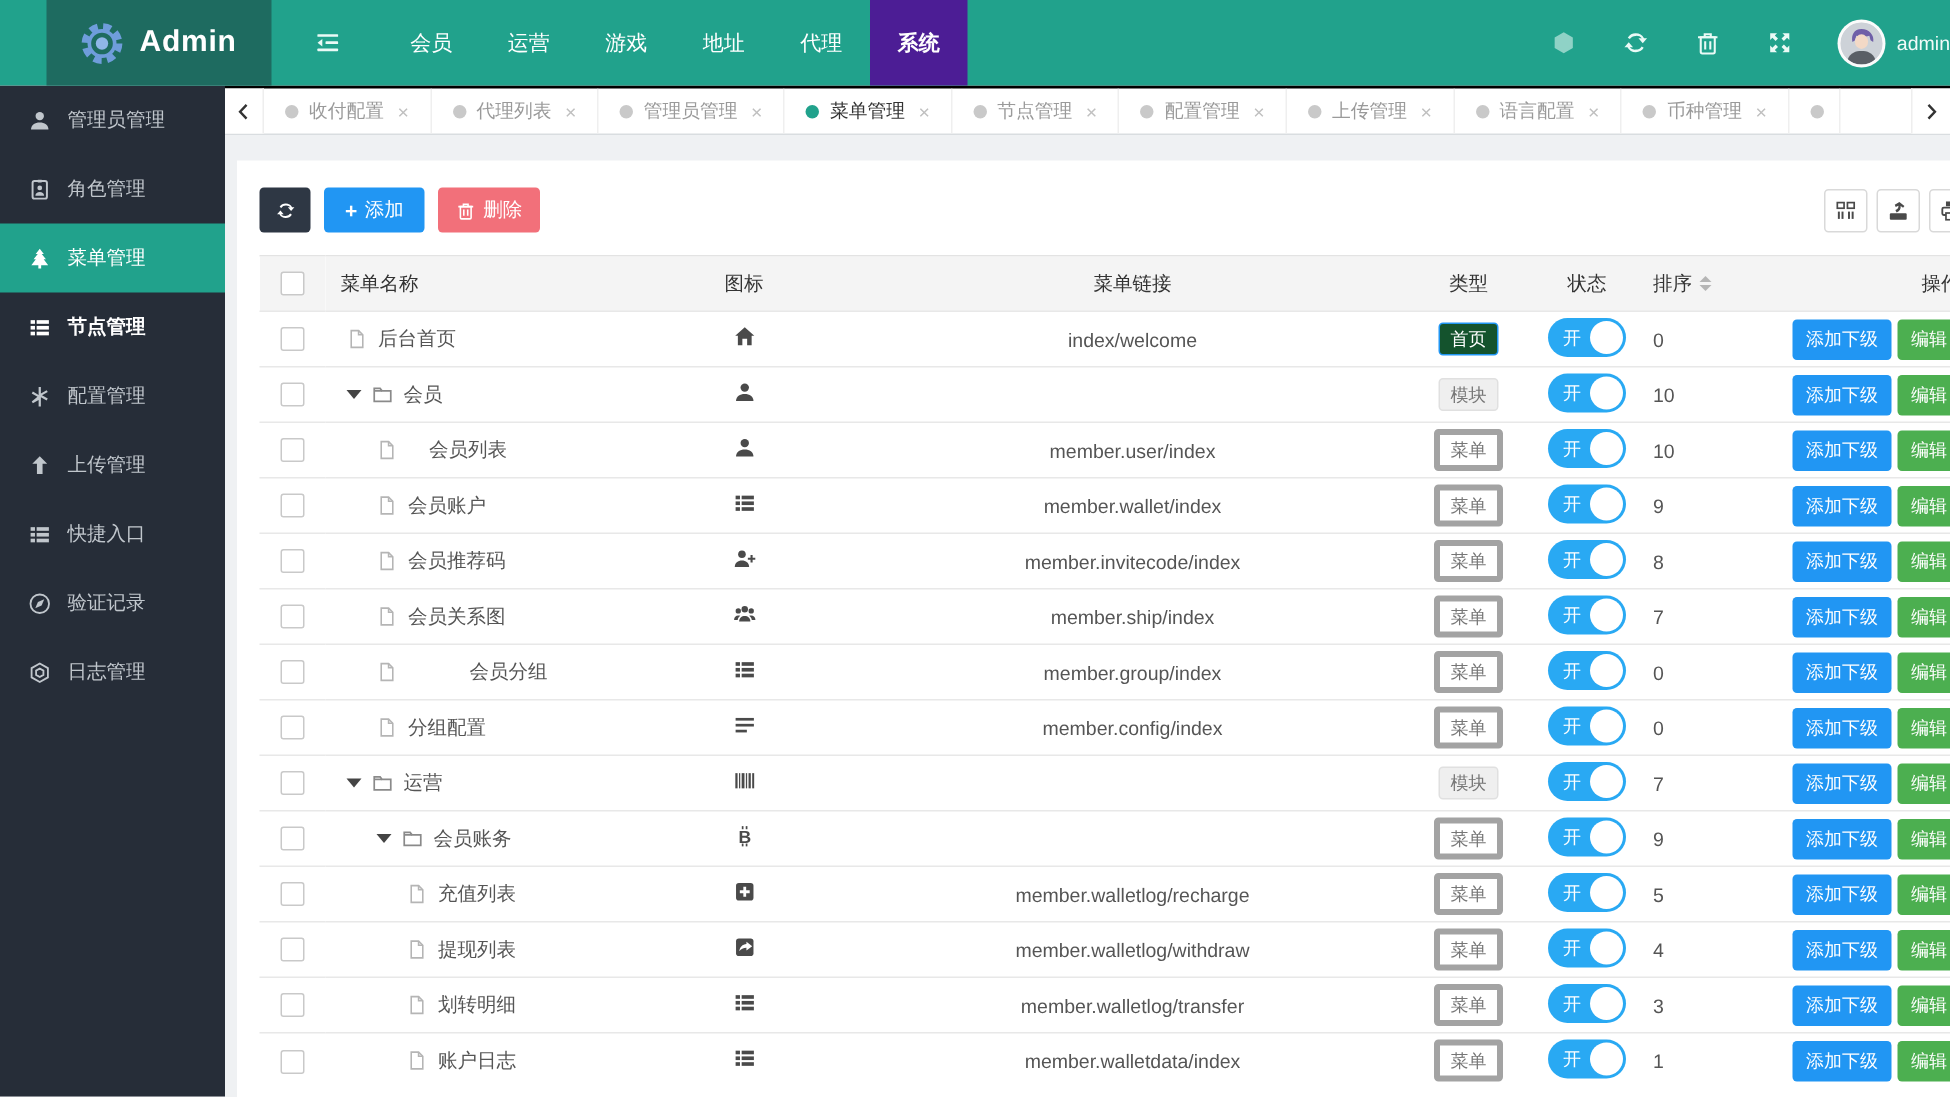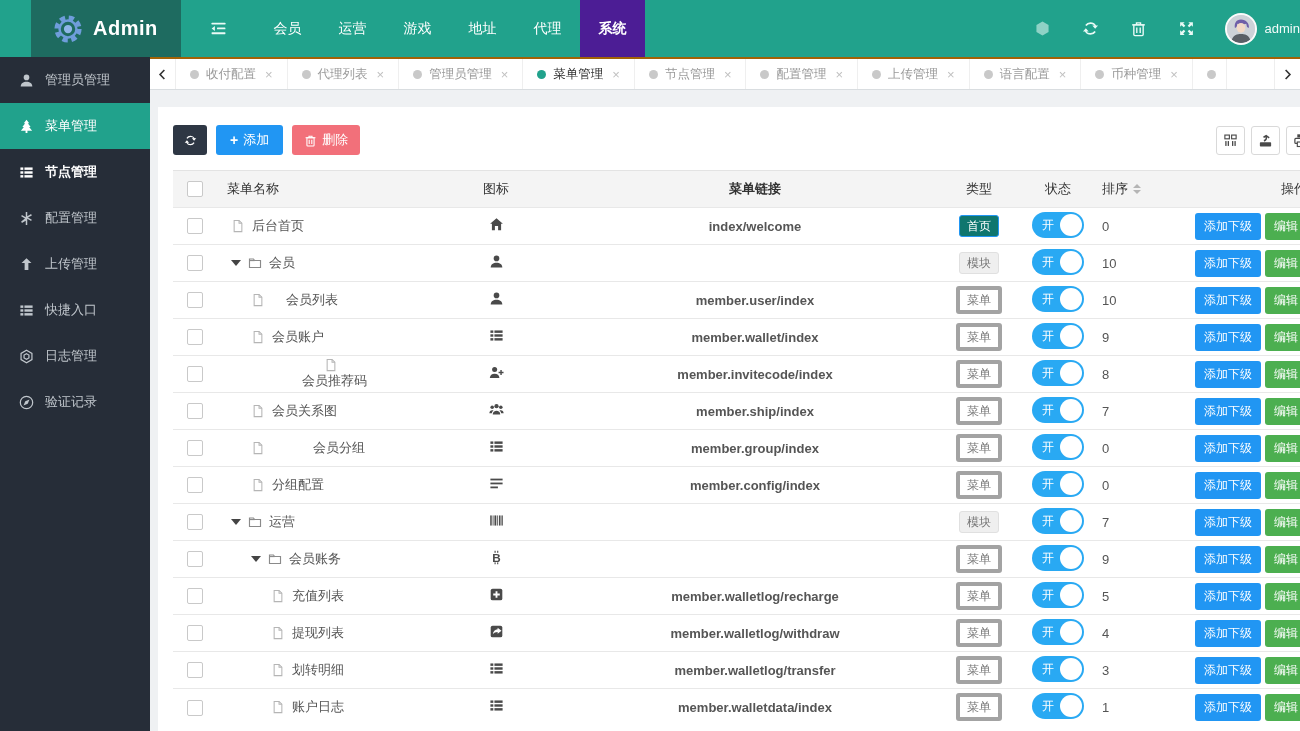--- a/index.html
+++ b/index.html
@@ -25,21 +25,21 @@
   .hicon { width:48px; display:flex; align-items:center; justify-content:center;
     color:#eafaf6; cursor:pointer; }
   .hicon svg { width:17px; height:17px; }
   .avatar-wrap { display:flex; align-items:center; gap:8px; margin-left:14px; cursor:pointer; }
   .avatar { width:32px; height:32px; border-radius:50%; border:2px solid rgba(255,255,255,.9);
     overflow:hidden; background:#cfd3d8; flex:0 0 32px; }
   .username { color:#f2fbf9; font-size:13px; white-space:nowrap; }
 
   
   .tabbar { position:absolute; top:57px; left:150px; width:1150px; height:33px;
-    background:#fff; border-top:2px solid #a16207; border-bottom:1px solid #d9dde0;
+    background:#fff; border-top:2px solid #000000; border-bottom:1px solid #d9dde0;
     display:flex; align-items:stretch; z-index:20; }
   .tab-scroll { width:26px; display:flex; align-items:center; justify-content:center;
     color:#333; cursor:pointer; border-right:1px solid #eee; background:#fff; flex:0 0 26px; }
   .tab-scroll.right { border-right:none; border-left:1px solid #eee; margin-left:auto; }
   .tab-scroll svg { width:13px; height:13px; }
   .tab { display:flex; align-items:center; gap:7px; padding:0 14px; border-right:1px solid #efefef;
     font-size:12.5px; color:#9a9a9a; cursor:pointer; white-space:nowrap; }
   .tab .dot { width:9px; height:9px; border-radius:50%; background:#c9c9c9; }
   .tab .close { color:#c0c0c0; font-size:13px; margin-left:2px; }
   .tab.active { color:#333; }
@@ -74,21 +74,21 @@
 
   
   table { border-collapse:collapse; table-layout:fixed; width:1142px; margin:0 15px;
     font-size:13px; color:#555; }
   th,td { border-top:1px solid #e8e8e8; height:37px; padding:0 4px; font-weight:normal;
     overflow:hidden; white-space:nowrap; }
   thead th { background:#f4f4f4; color:#333; border-top:1px solid #e3e3e3; }
   .c-check { width:44px; text-align:center; }
   .c-name  { width:205px; text-align:left; }
   .c-icon  { width:148px; text-align:center; }
-  .c-link  { width:370px; text-align:center;font-weight:bold; }
+  .c-link  { width:370px; text-align:center; }
   .c-type  { width:78px; text-align:center; }
   .c-status{ width:80px; text-align:center; }
   .c-sort  { width:88px; text-align:left; }
   .c-action{ text-align:right; padding-right:8px; }
   thead .c-name { padding-left:10px; }
   .checkbox { width:16px; height:16px; border:1px solid #c9c9c9; border-radius:2px;
     background:#fff; display:inline-block; vertical-align:middle; cursor:pointer; }
   .sort-head { display:inline-flex; align-items:center; gap:5px; cursor:pointer; }
   .sort-carets { display:inline-flex; flex-direction:column; gap:2px; }
   .sort-carets i { width:0; height:0; border-left:4px solid transparent; border-right:4px solid transparent; display:block; }
@@ -98,21 +98,21 @@
   .name-cell { display:flex; align-items:center; }
   .caret { width:0; height:0; border-left:5px solid transparent; border-right:5px solid transparent;
     border-top:6px solid #444; margin-right:7px; cursor:pointer; flex:0 0 auto; }
   .tree-file { color:#b5b5b5; margin-right:7px; flex:0 0 auto; }
   .tree-folder { color:#8a8a8a; margin-right:7px; flex:0 0 auto; }
   .tree-file svg, .tree-folder svg { width:14px; height:14px; }
   .cell-icon { color:#4a4a4a; display:inline-block; }
   .cell-icon svg { width:15px; height:15px; margin:0 auto; }
 
   .badge { display:inline-block; font-size:12px; padding:2px 7px; border-radius:3px; line-height:16px; }
-  .badge.primary { background:#0f766e; color:#fff; border:1px solid #2196F3; }
+  .badge.primary { background:#14532d; color:#fff; border:1px solid #2196F3; }
   .badge.muted   { background:#efefef; color:#777; border:1px solid #e0e0e0; }
   .badge.plain   { background:#fff;    color:#777; border:4px solid #a3a3a3; }
 
   .toggle { width:52px; height:26px; border-radius:13px; background:#29A9F3; position:relative;
     display:inline-block; cursor:pointer; }
   .toggle .t-label { position:absolute; left:10px; top:0; line-height:26px; color:#fff; font-size:12px; }
   .toggle .knob { position:absolute; right:2px; top:2px; width:22px; height:22px; border-radius:50%;
     background:#fff; }
 
   .btn-addchild { height:27px; padding:0 9px; background:#2196F3; color:#fff; font-size:12px; }
@@ -264,20 +264,31 @@
 <div class="sidebar">
     <div class="side-item">
       <span>
         <svg viewBox="0 0 16 16" fill="currentColor">
           <circle cx="8" cy="4.7" r="3"></circle>
           <path d="M1.8 14.3c0-3.4 2.8-5.1 6.2-5.1s6.2 1.7 6.2 5.1z"></path>
         </svg>
       </span>
       <span>管理员管理</span>
     </div>
+    <div class="side-item">
+      <span>
+        <svg viewBox="0 0 16 16">
+          <rect x="2.9" y="1.7" width="10.2" height="12.6" rx="1.4" fill="none" stroke="currentColor" stroke-width="1.4"></rect>
+          <rect x="6" y=".8" width="4" height="2" rx="1" fill="currentColor"></rect>
+          <circle cx="8" cy="6.7" r="1.7" fill="currentColor"></circle>
+          <path d="M4.9 12.2c0-1.7 1.4-2.6 3.1-2.6s3.1.9 3.1 2.6z" fill="currentColor"></path>
+        </svg>
+      </span>
+      <span>角色管理</span>
+    </div>
     <div class="side-item active">
       <span>
         <svg viewBox="0 0 16 16" fill="currentColor">
           <path d="M8 .8l2.9 3.8H9.4l3 3.8H10.8L14 12.6H9v2.4H7v-2.4H2l3.2-4.2H3.6l3-3.8H5.1z"></path>
         </svg>
       </span>
       <span>菜单管理</span>
     </div>
     <div class="side-item em">
       <span>
@@ -316,35 +327,35 @@
           <rect x="1.5" y="6.7" width="3.1" height="2.6"></rect>
           <rect x="5.8" y="6.7" width="8.7" height="2.6"></rect>
           <rect x="1.5" y="10.8" width="3.1" height="2.6"></rect>
           <rect x="5.8" y="10.8" width="8.7" height="2.6"></rect>
         </svg>
       </span>
       <span>快捷入口</span>
     </div>
     <div class="side-item">
       <span>
+        <svg viewBox="0 0 16 16">
+          <circle cx="8" cy="8" r="6.6" fill="none" stroke="currentColor" stroke-width="1.3"></circle>
+          <path d="M11.2 4.8L9.3 9.3 4.8 11.2 6.7 6.7z" fill="currentColor"></path>
+        </svg>
+      </span>
+      <span>验证记录</span>
+    </div>
+    <div class="side-item">
+      <span>
         <svg viewBox="0 0 16 16" fill="none" stroke="currentColor" stroke-width="1.3">
           <path d="M8 1.4l5.8 3.3v6.6L8 14.6 2.2 11.3V4.7z"></path>
           <path d="M8 5l2.6 1.5v3L8 11 5.4 9.5v-3z"></path>
         </svg>
       </span>
       <span>日志管理</span>
-    </div>
-    <div class="side-item">
-      <span>
-        <svg viewBox="0 0 16 16">
-          <circle cx="8" cy="8" r="6.6" fill="none" stroke="currentColor" stroke-width="1.3"></circle>
-          <path d="M11.2 4.8L9.3 9.3 4.8 11.2 6.7 6.7z" fill="currentColor"></path>
-        </svg>
-      </span>
-      <span>验证记录</span>
     </div>
   </div>
 
 <div class="content">
   <div class="panel">
     <div class="toolbar">
       <button class="btn btn-refresh">
         <span>
             <svg viewBox="0 0 16 16" fill="currentColor">
               <path d="M8 2.1a5.9 5.9 0 0 1 5.2 3.1h1.9l-2.7 3.1-2.7-3.1h2.1A4.3 4.3 0 0 0 8 3.7a4.4 4.4 0 0 0-3.7 2L3 4.8A5.9 5.9 0 0 1 8 2.1zM8 13.9a5.9 5.9 0 0 1-5.2-3.1H.9l2.7-3.1 2.7 3.1H4.2A4.3 4.3 0 0 0 8 12.3a4.4 4.4 0 0 0 3.7-2l1.3.9A5.9 5.9 0 0 1 8 13.9z"></path>
@@ -511,21 +522,21 @@
                 </svg></span></td>
             <td class="c-link">member.wallet/index</td>
             <td class="c-type"><span class="badge plain">菜单</span></td>
             <td class="c-status"><span class="toggle"><span class="t-label">开</span><span class="knob"></span></span></td>
             <td class="c-sort">9</td>
             <td class="c-action"><button class="btn btn-addchild">添加下级</button><button class="btn btn-edit">编辑</button></td>
           </tr>
           <tr>
             <td class="c-check"><span class="checkbox"></span></td>
             <td class="c-name">
-              <div class="name-cell" style="padding-left: 30px; flex-direction: column;">
+              <div class="name-cell" style="padding-left: 30px;">
                 <span class="tree-file">
                   <svg viewBox="0 0 16 16" fill="none" stroke="currentColor" stroke-width="1.2">
                     <path d="M3.6 1.6h5.6l3.2 3.2v9.6H3.6z"></path>
                     <path d="M9.2 1.6v3.2h3.2"></path>
                   </svg>
                 </span>
                 <span>会员推荐码</span>
               </div>
             </td>
             <td class="c-icon"><span class="cell-icon"><svg viewBox="0 0 16 16" fill="currentColor">

